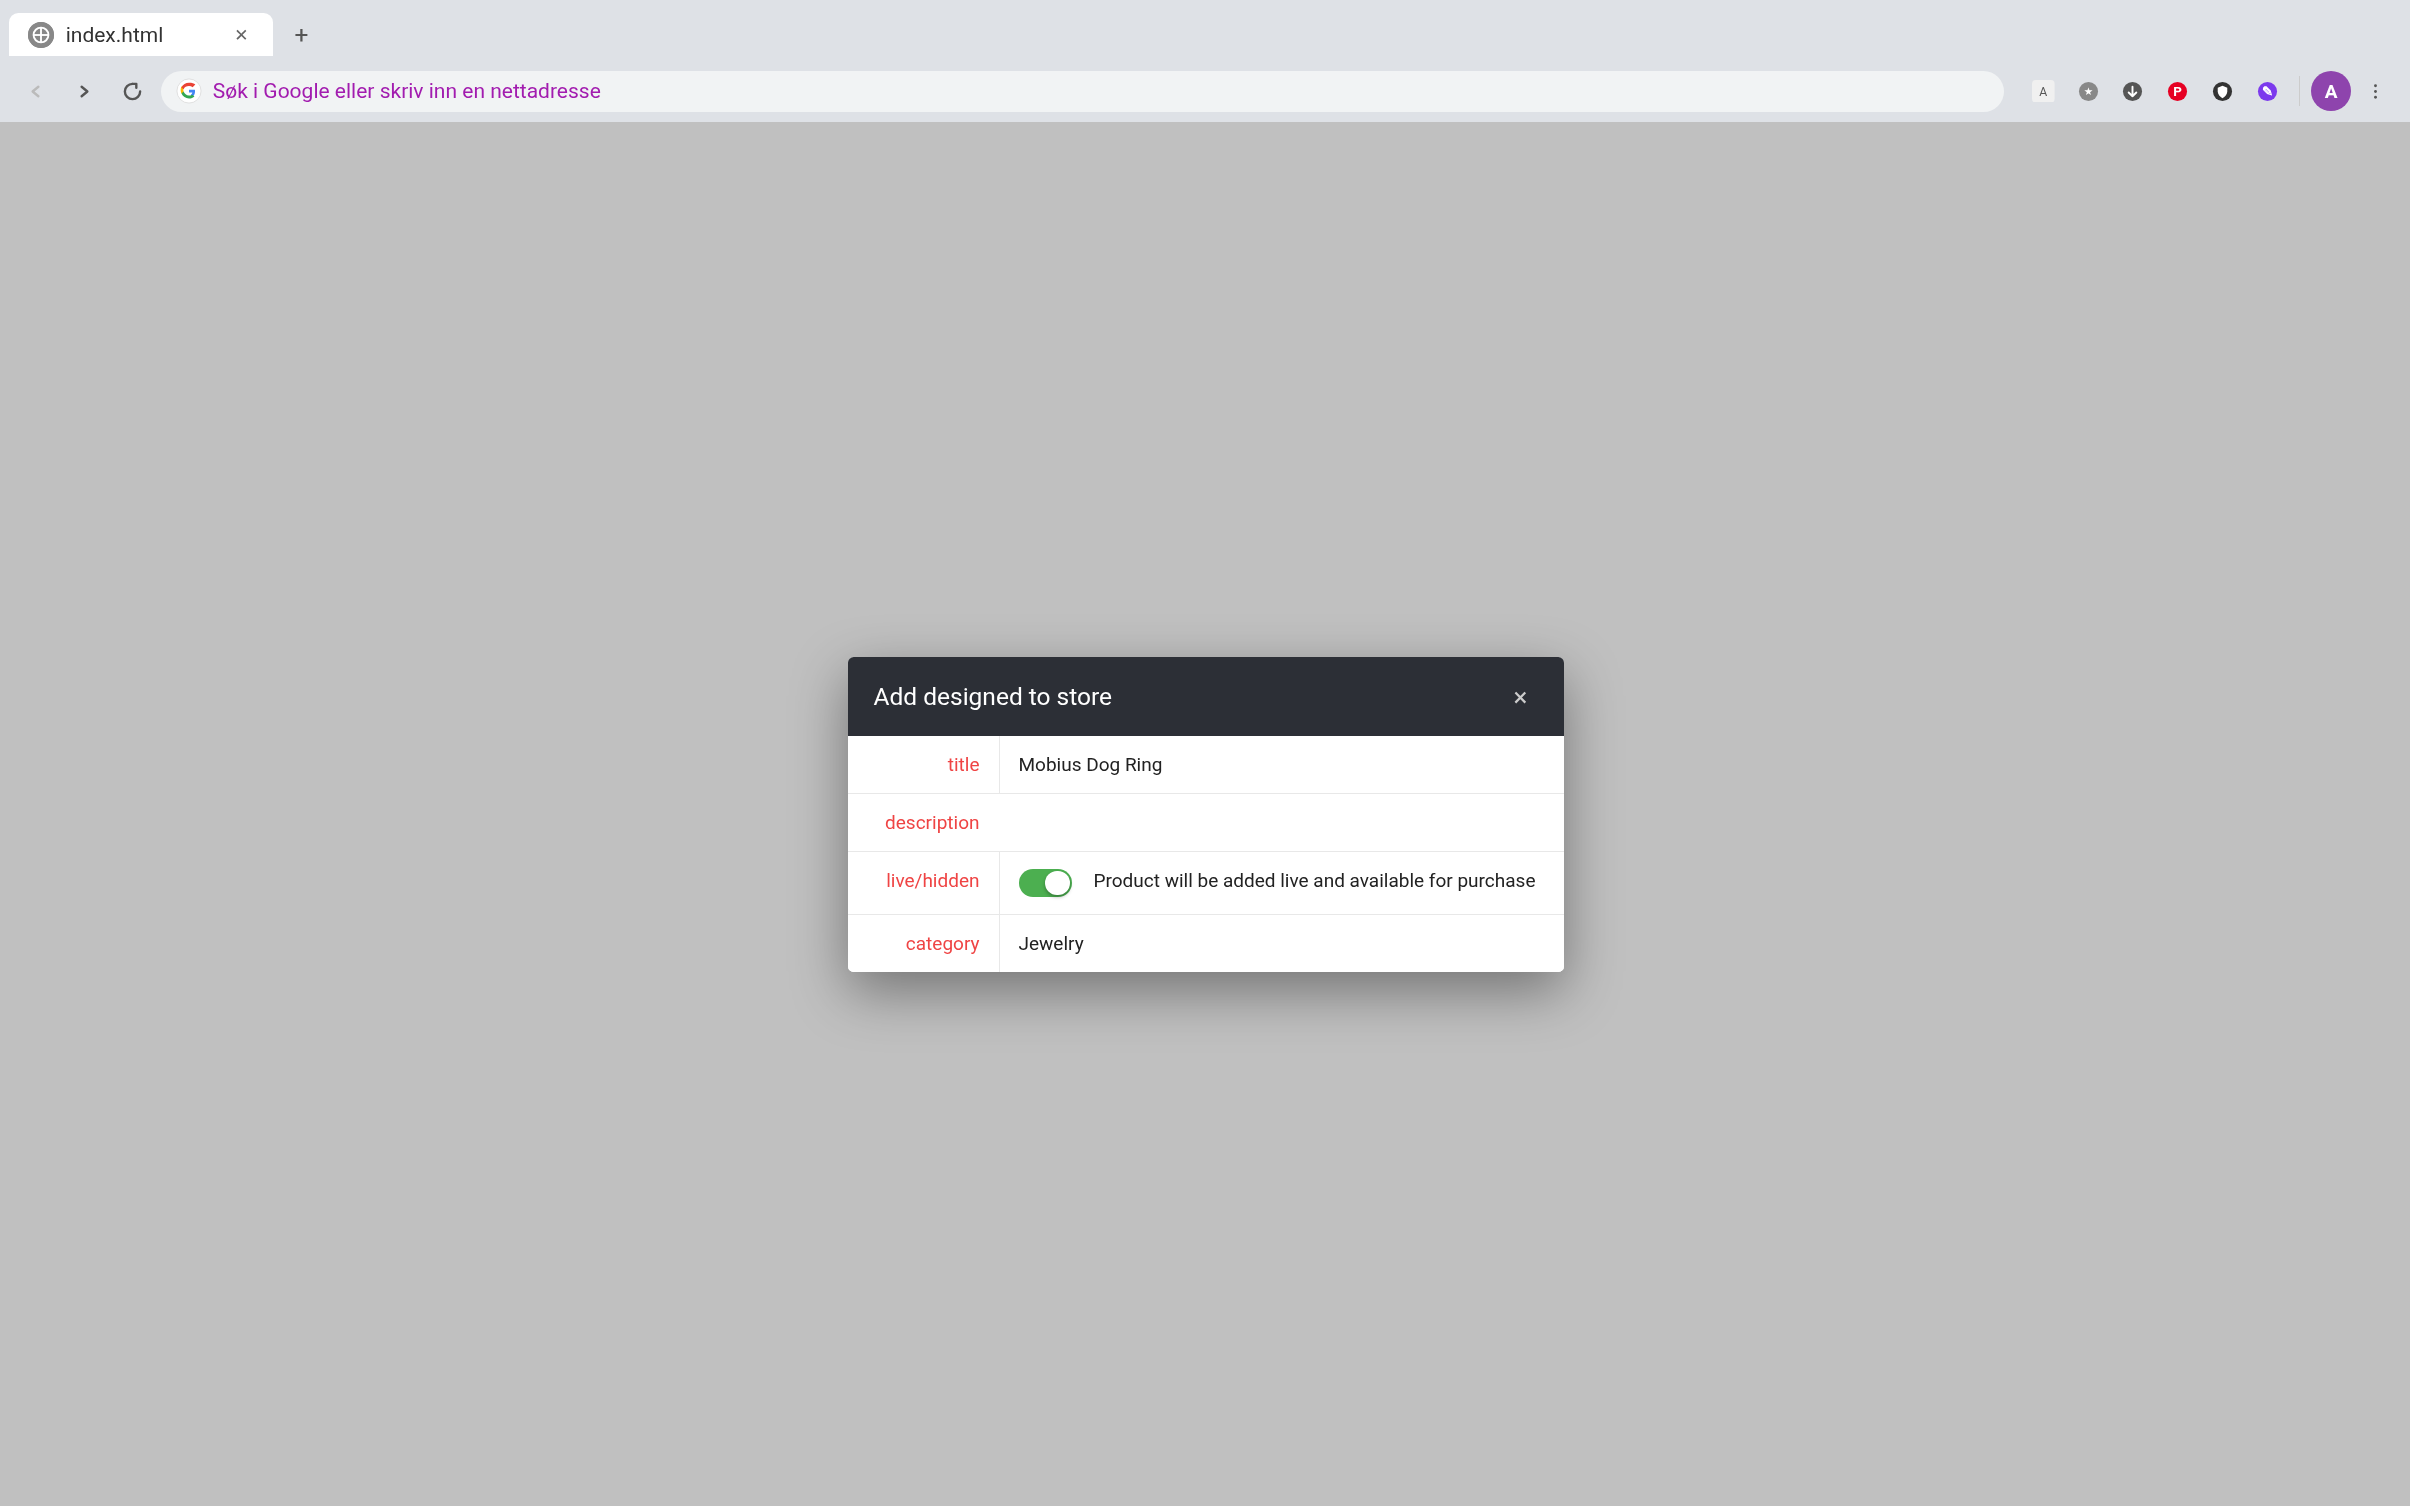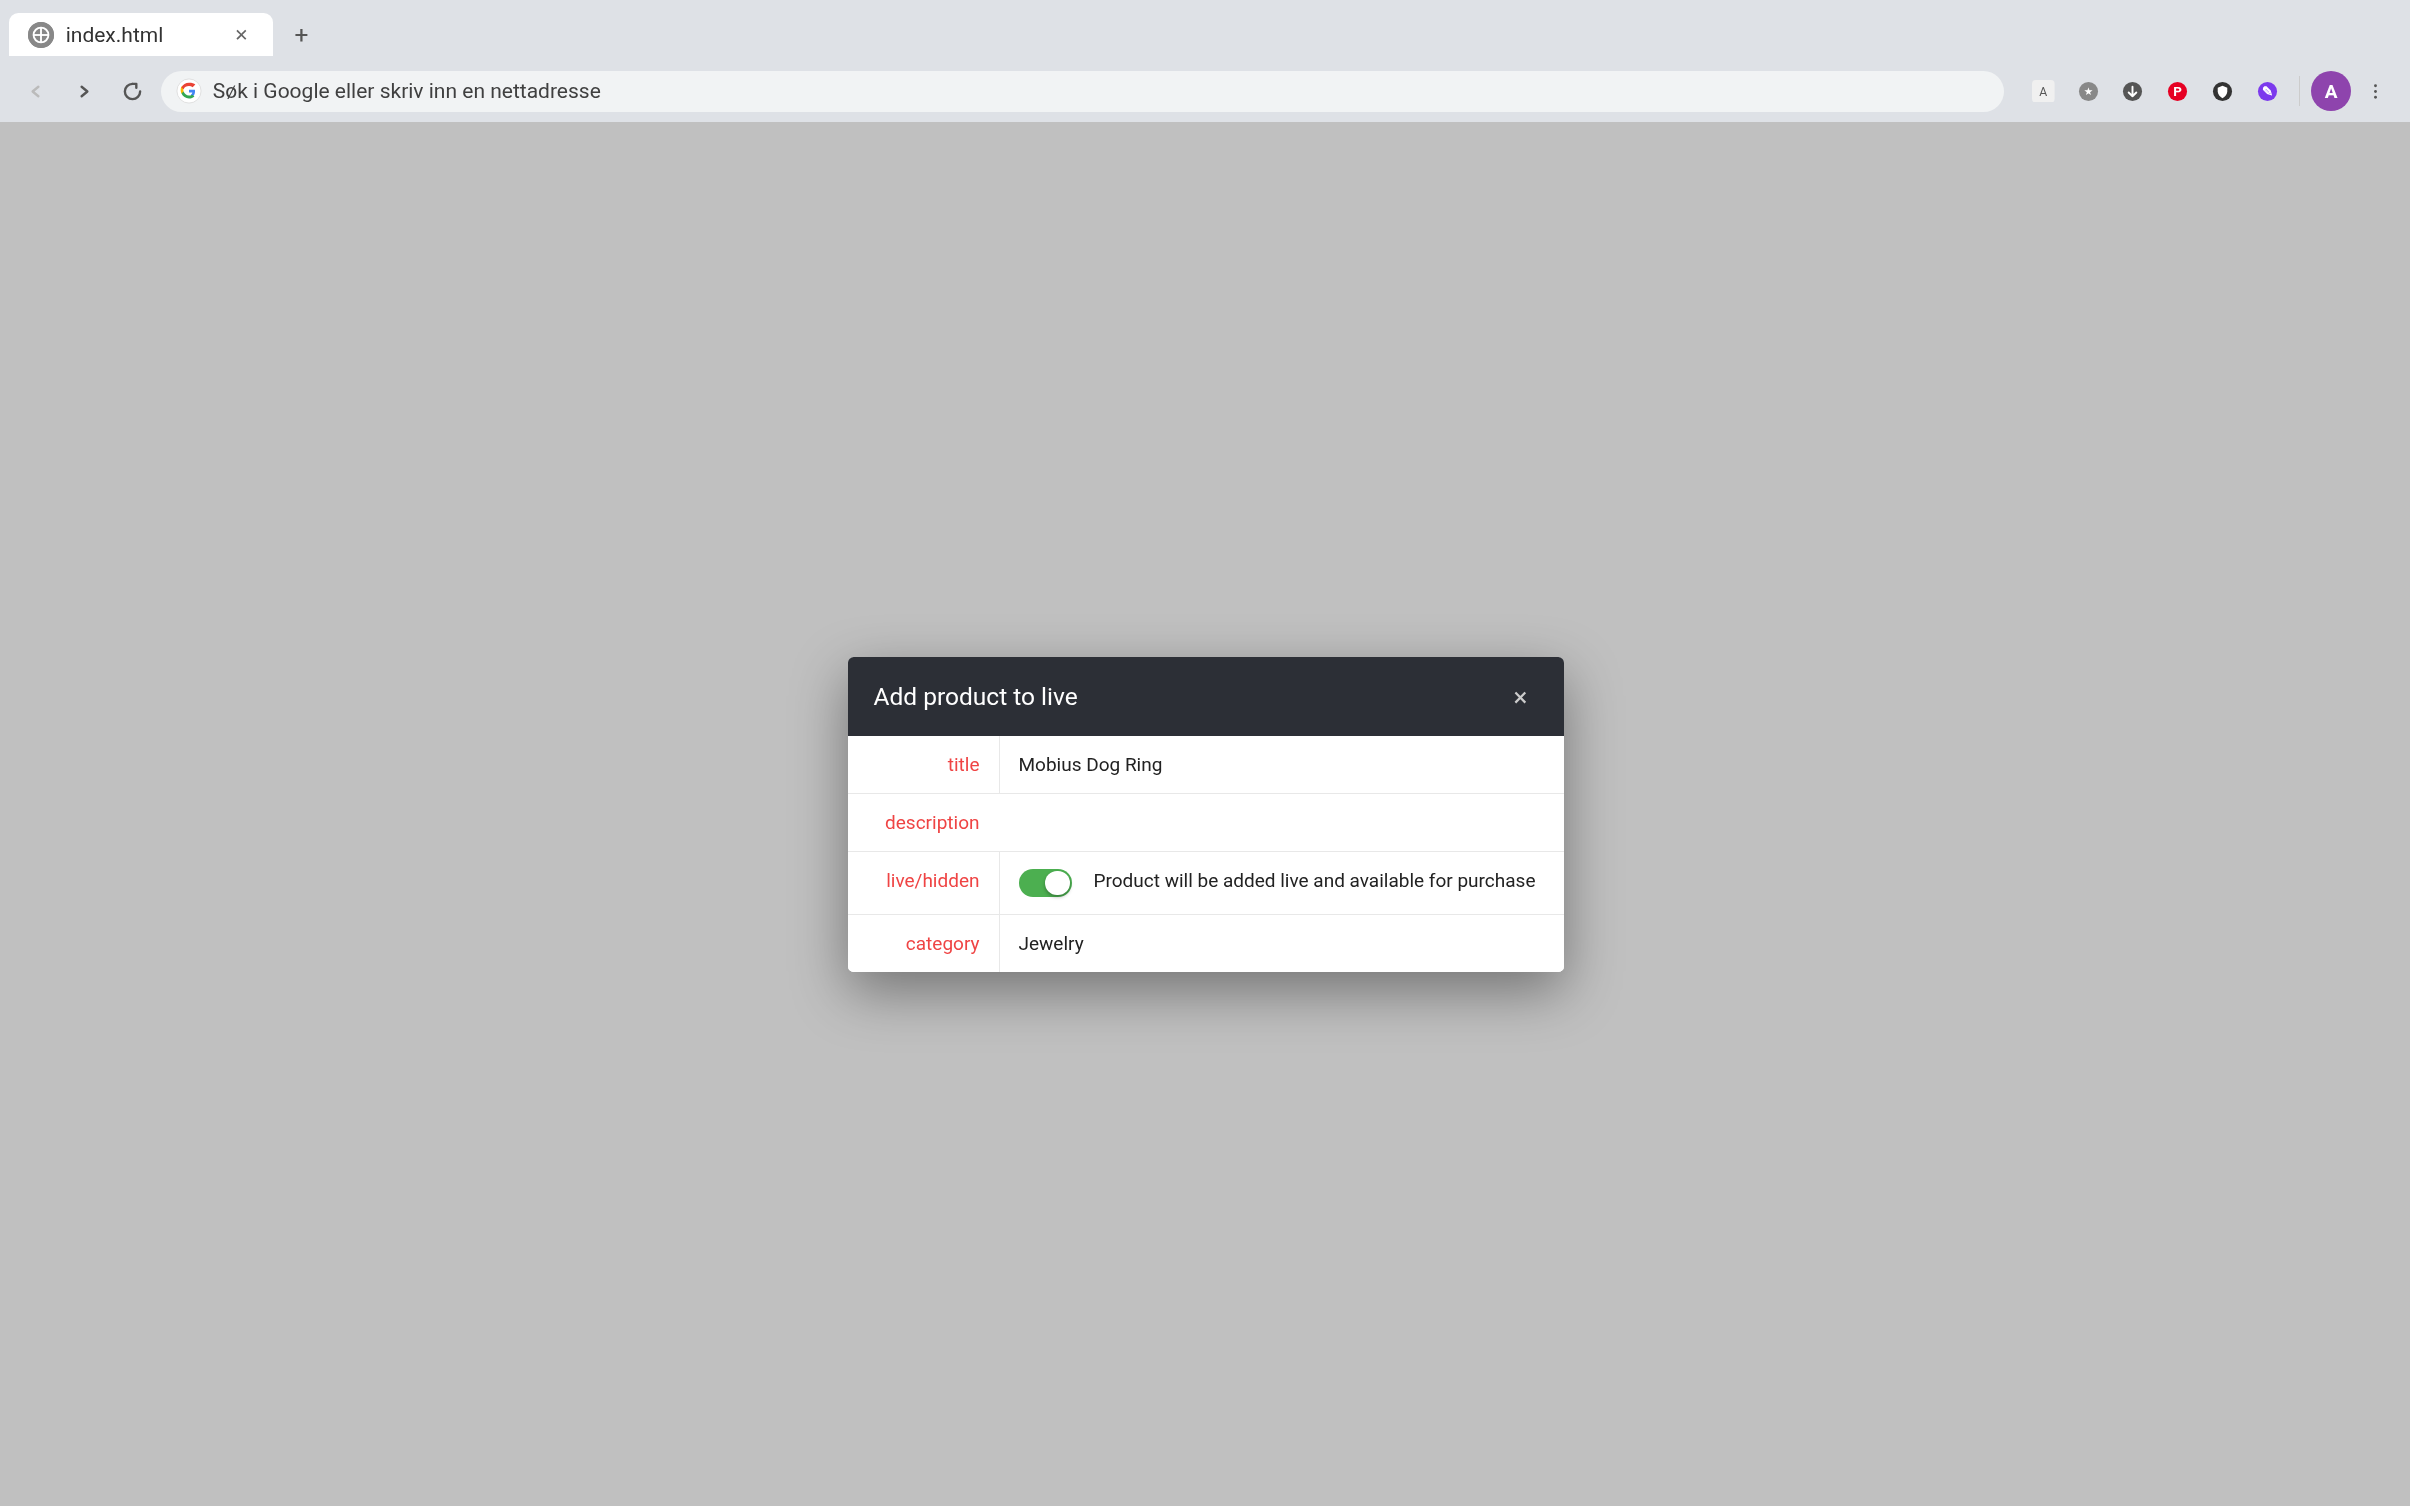--- a/index.html
+++ b/index.html
@@ -115,21 +115,21 @@
     }
 
     .address-bar-google-icon {
       width: 26px;
       height: 26px;
       flex-shrink: 0;
     }
 
     .address-text {
       font-size: 21px;
-      color: #404040;
+      color: #a21caf;
       flex: 1;
     }
 
     .toolbar-icons {
       display: flex;
       align-items: center;
       gap: 3.8px;
       margin-left: 11.3px;
     }
 
@@ -433,21 +433,21 @@
       </div>
     </div>
   </div>
 </div>
 
 <div class="page-content">
   <div class="modal-overlay">
     <div class="modal">
 
       <div class="modal-header">
-        <span class="modal-title">Add product to live</span>
+        <span class="modal-title">Add designed to store</span>
         <div class="modal-close-btn">×</div>
       </div>
 
       <div class="modal-body">
 
         <div class="form-row">
           <div class="form-label">title</div>
           <div class="form-value">Mobius Dog Ring</div>
         </div>
 

